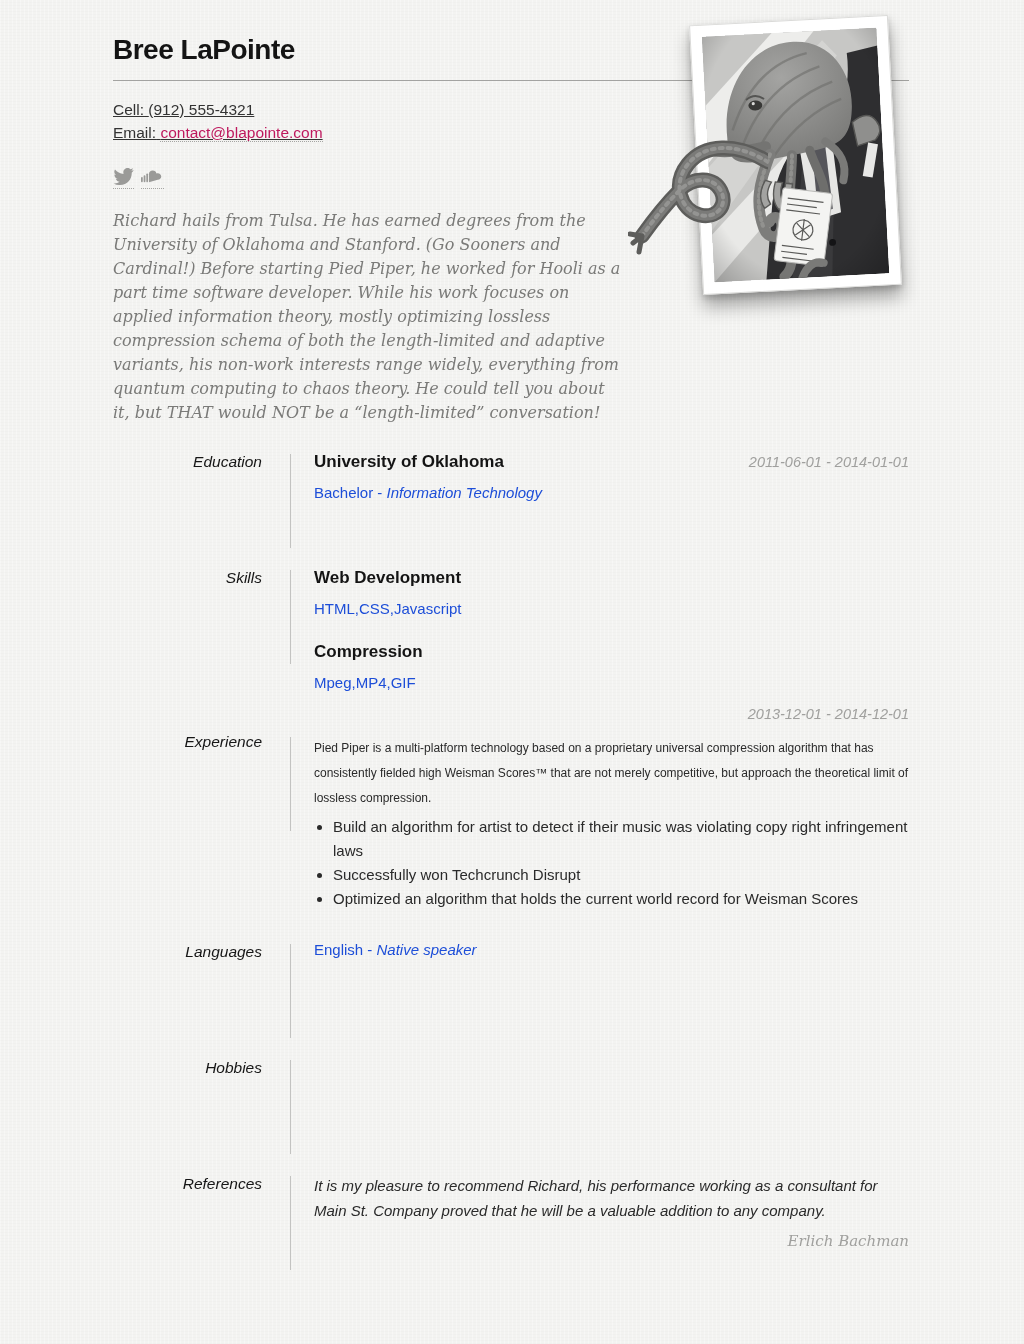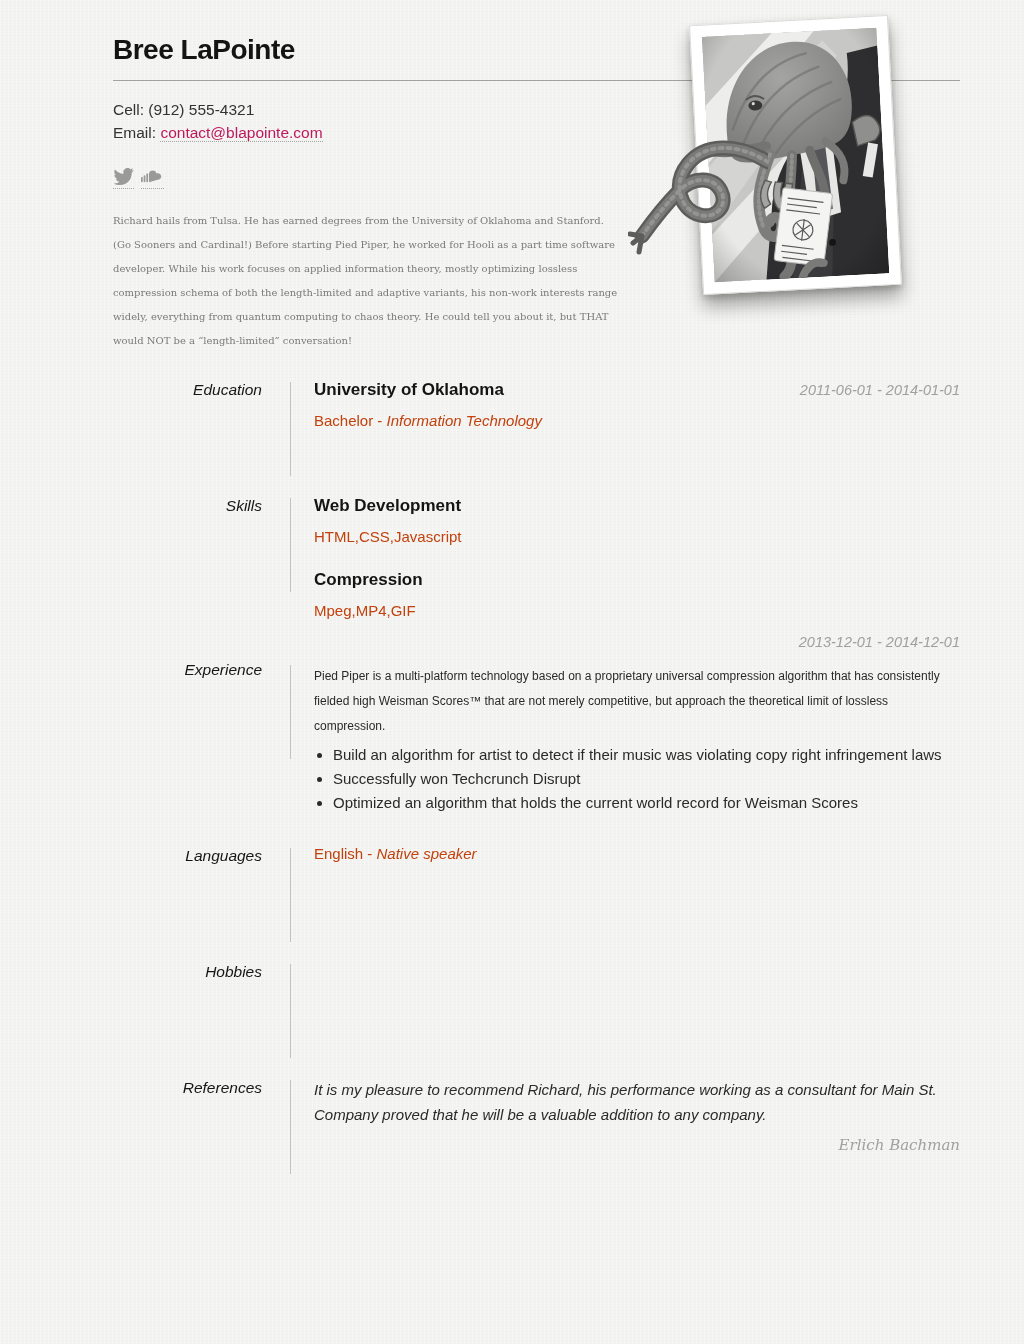--- a/index.html
+++ b/index.html
@@ -7,49 +7,49 @@
   body {
     position:relative;
     font-family:"Liberation Sans", sans-serif;
     color:#2a2a2a;
     background-color:#f3f3f1;
     background-image:
       repeating-linear-gradient(0deg, rgba(0,0,0,0.012) 0 1px, transparent 1px 3px),
       repeating-linear-gradient(90deg, rgba(255,255,255,0.35) 0 1px, transparent 1px 4px);
     overflow:hidden;
   }
-  .page { position:absolute; inset:0; padding:0 64px 0 113px; }
+  .page { position:absolute; inset:0; padding:0 115px 0 113px; }
 
   
   .name { font-size:28px; font-weight:bold; letter-spacing:-0.5px; color:#141414;
           margin-top:34px; line-height:32px; }
   .rule { height:1px; background:#a3a3a1; margin-top:14px; }
-  .contact { margin-top:17px; font-size:15.5px; line-height:23px; color:#333; }
+  .contact { margin-top:17px; font-size:15.5px; line-height:23px; color:#333;text-decoration:underline; }
   .contact .c-label { color:#333; }
   .email-link { color:#be185d; text-decoration:none; border-bottom:1px dotted #a5a5a3; cursor:pointer; }
   .social { margin-top:24px; display:flex; gap:7px; }
   .social a { display:inline-block; padding-bottom:3px; border-bottom:1px dotted #a5a5a3; cursor:pointer; }
   .social svg { display:block; fill:#9a9a98; }
   .bio {
     margin-top:20px; width:508px;
-    font-family:"DejaVu Serif", serif; 
-    font-size:10px; line-height:24px; color:#7a7a78;
+    font-family:"DejaVu Serif", serif; font-style:italic;
+    font-size:16px; line-height:24px; color:#7a7a78;
   }
 
   
   main { margin-top:26px; }
   .section { display:grid; grid-template-columns:149px 1fr; min-height:102px; margin-bottom:14px; }
   .label { text-align:right; font-weight:normal; font-style:italic; font-size:15.5px; color:#161616; padding-top:2px; }
   .content { position:relative; padding-left:52px; }
   .vline { position:absolute; left:28px; top:3px; width:1px; height:94px; background:#c3c3c1; }
   .entry + .entry { margin-top:24px; }
   .entry-head { display:flex; justify-content:space-between; align-items:baseline;text-align:center; }
   .entry-title { font-size:17px; font-weight:bold; color:#141414; line-height:21px; }
   .date { font-family:Liberation Sans, sans-serif; font-style:italic; font-size:14.5px; color:#a0a09e; }
-  .entry-sub { margin-top:12px; font-size:15px; color:#c2410c; }
+  .entry-sub { margin-top:12px; font-size:15px; color:#1d4ed8; }
   .italic { font-style:italic; }
 
   .section--experience .label { padding-top:28px; }
   .section--experience .vline { top:32px; }
   .section--experience { margin-bottom:30px; }
   .date-row { text-align:right; margin-bottom:13px; }
   .summary { font-size:12px; line-height:25px; color:#2a2a2a; }
   .bullets { margin-top:4px; padding-left:19px; }
   .bullets li { font-size:15px; line-height:24px; color:#2a2a2a; }
 

